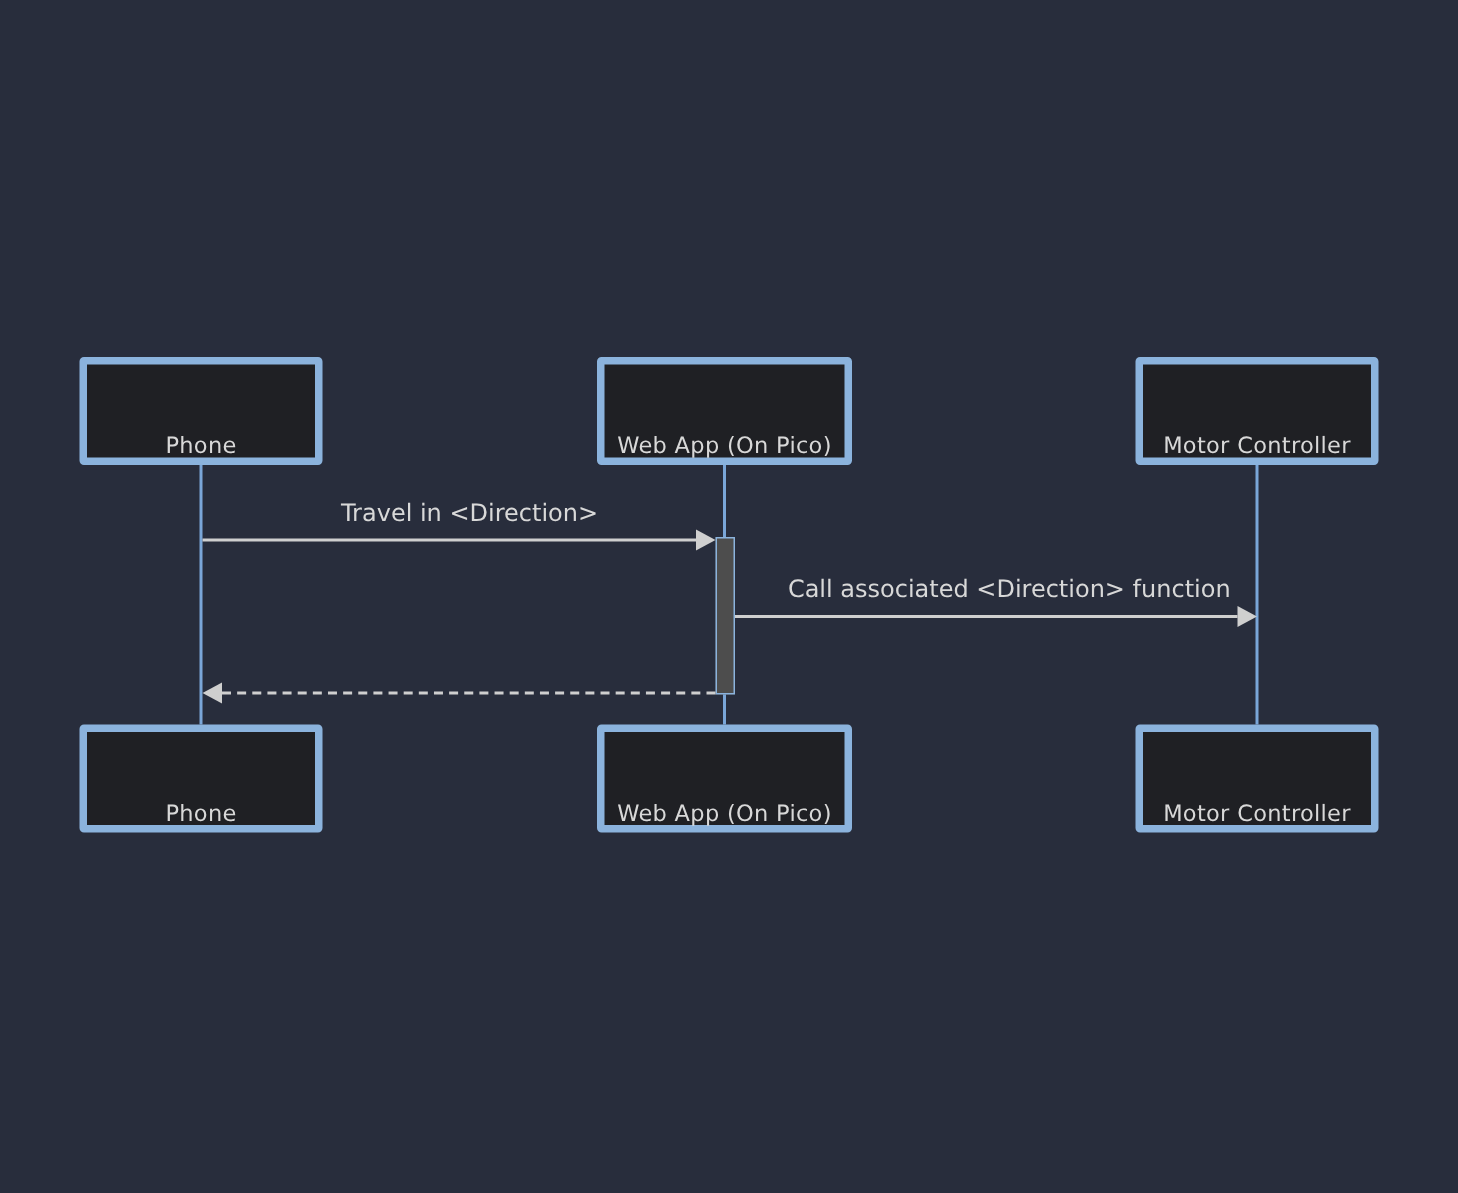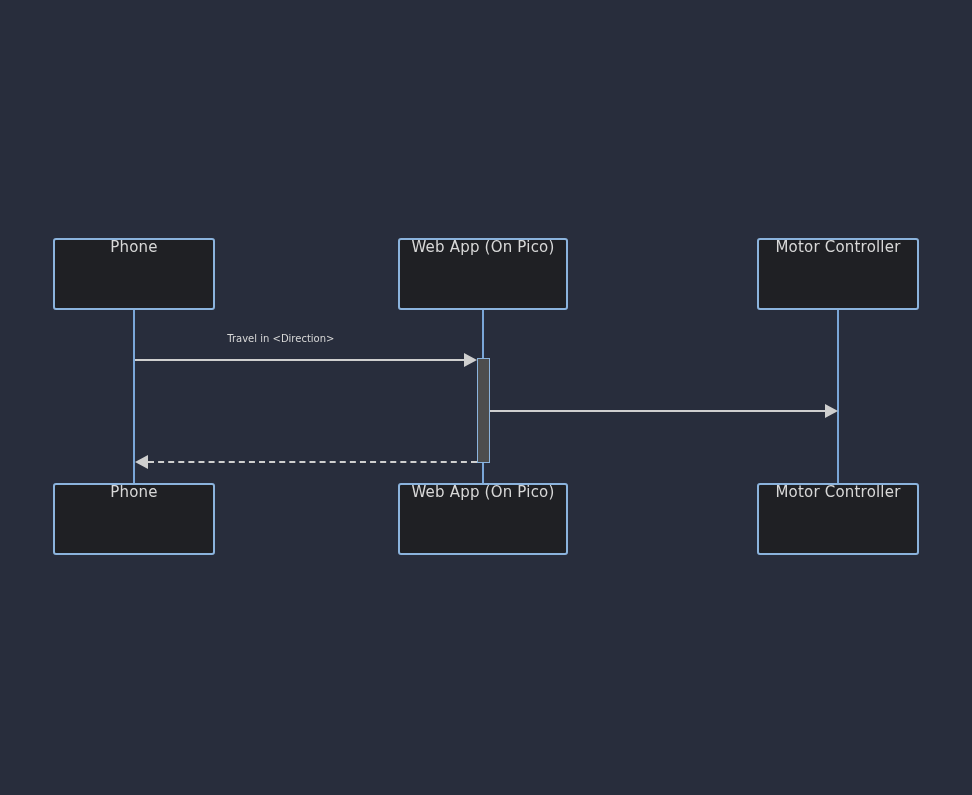--- a/index.html
+++ b/index.html
@@ -18,24 +18,24 @@
     position: relative;
     width: 972px;
     height: 795px;
     background: #282d3c;
   }
   
   .actor-box {
     position: absolute;
     box-sizing: border-box;
     background: #1f2024;
-    border: 2px solid #ef4444;
+    border: 5px solid #ef4444;
     border-radius: 3px;
     display: flex;
-    align-items: flex-start;
+    align-items: flex-end;
     justify-content: center;
     color: #d8d8d8;
     font-size: 15px;
     letter-spacing: 0.2px;
     white-space: nowrap;
   }
   .actor-label {
     color: #d8d8d8;
     font-size: 15px;
     line-height: 1;
@@ -73,39 +73,40 @@
     border-left: 13px solid #cfcfcf;
   }
   .arrowhead.left {
     border-top: 7px solid transparent;
     border-bottom: 7px solid transparent;
     border-right: 13px solid #cfcfcf;
   }
   .msg-label {
     position: absolute;
     color: #d8d8d8;
-    font-size: 10px;
+    font-size: 16px;
     line-height: 1;
     white-space: nowrap;
     text-align: left;
   }
 </style>
 </head>
 <body>
 
 <div id="diagram-root" style="background: rgb(40, 45, 60);">
     <div class="lifeline" style="left: 133px; top: 310px; height: 173px; background: rgb(122, 166, 216);"></div>
     <div class="lifeline" style="left: 482px; top: 310px; height: 173px; background: rgb(122, 166, 216);"></div>
     <div class="lifeline" style="left: 837px; top: 310px; height: 173px; background: rgb(122, 166, 216);"></div>
     <div class="activation" style="left: 477px; top: 358px; width: 13px; height: 105px; background: rgb(77, 77, 77); border-color: rgb(139, 179, 221);"></div>
     <div class="msg-line" style="top: 359px; left: 135px; width: 329px; border-top-color: rgb(207, 207, 207);"></div>
     <div class="arrowhead right" style="top: 353px; left: 464px; border-left-color: rgb(207, 207, 207);"></div>
     <div class="msg-label" style="top: 334px; left: 227.32px; width: auto; color: rgb(216, 216, 216);">Travel in &lt;Direction&gt;</div>
     <div class="msg-line" style="top: 410px; left: 490px; width: 335px; border-top-color: rgb(207, 207, 207);"></div>
     <div class="arrowhead right" style="top: 404px; left: 825px; border-left-color: rgb(207, 207, 207);"></div>
+    <div class="msg-label" style="top: 385px; left: 525.25px; width: auto; color: rgb(216, 216, 216);">Call associated &lt;Direction&gt; function</div>
     <div class="msg-line dashed" style="top: 461px; left: 148px; width: 329px; border-top-color: rgb(207, 207, 207);"></div>
     <div class="arrowhead left" style="top: 455px; left: 135px; border-right-color: rgb(207, 207, 207);"></div>
     <div class="actor-box" style="left: 53px; top: 238px; width: 162px; height: 72px; background: rgb(31, 32, 36); border-color: rgb(139, 179, 221);">
       <span class="actor-label" style="color: rgb(216, 216, 216);">Phone</span>
     </div>
     <div class="actor-box" style="left: 53px; top: 483px; width: 162px; height: 72px; background: rgb(31, 32, 36); border-color: rgb(139, 179, 221);">
       <span class="actor-label" style="color: rgb(216, 216, 216);">Phone</span>
     </div>
     <div class="actor-box" style="left: 398px; top: 238px; width: 170px; height: 72px; background: rgb(31, 32, 36); border-color: rgb(139, 179, 221);">
       <span class="actor-label" style="color: rgb(216, 216, 216);">Web App (On Pico)</span>

